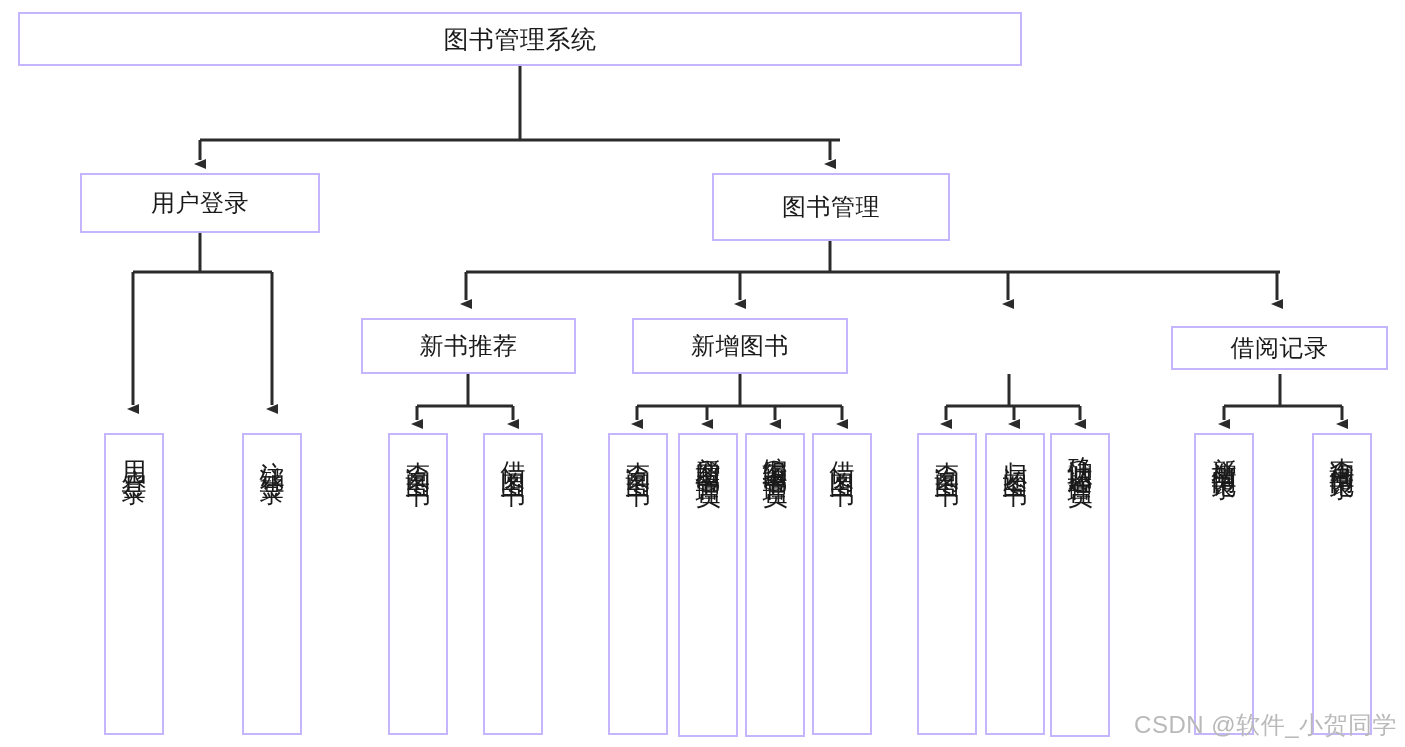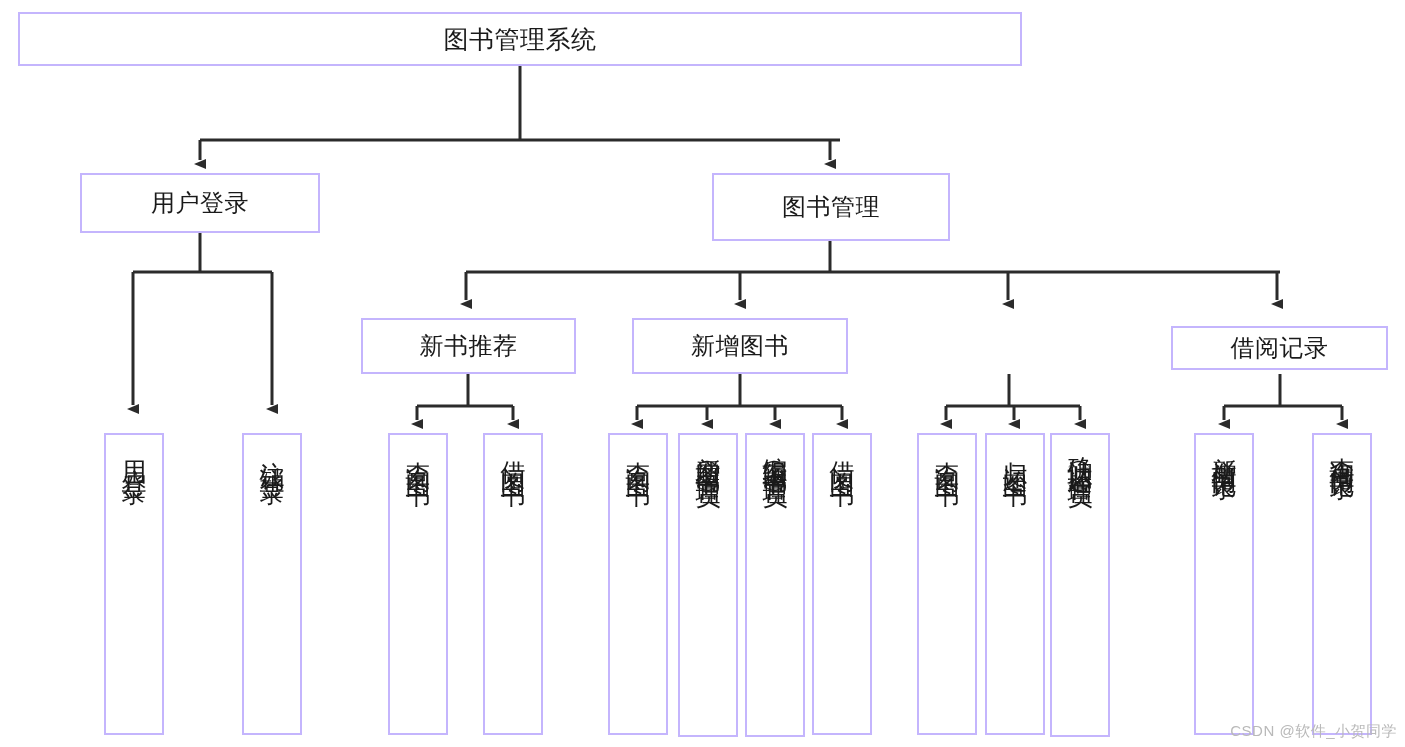--- a/index.html
+++ b/index.html
@@ -66,21 +66,21 @@
   .node.vert.tall {
     padding-top: 2px;
   }
   .node.vert.tall .label {
     letter-spacing: 4px;
   }
   .watermark {
     position: absolute;
     right: 8px;
     bottom: 6px;
-    font-size: 15px;
+    font-size: 24px;
     color: #b9b9b9;
     white-space: nowrap;
     letter-spacing: 0.5px;
     margin-top: 40px;
   }
 </style>
 </head>
 <body>
 
 <div id="canvas">

